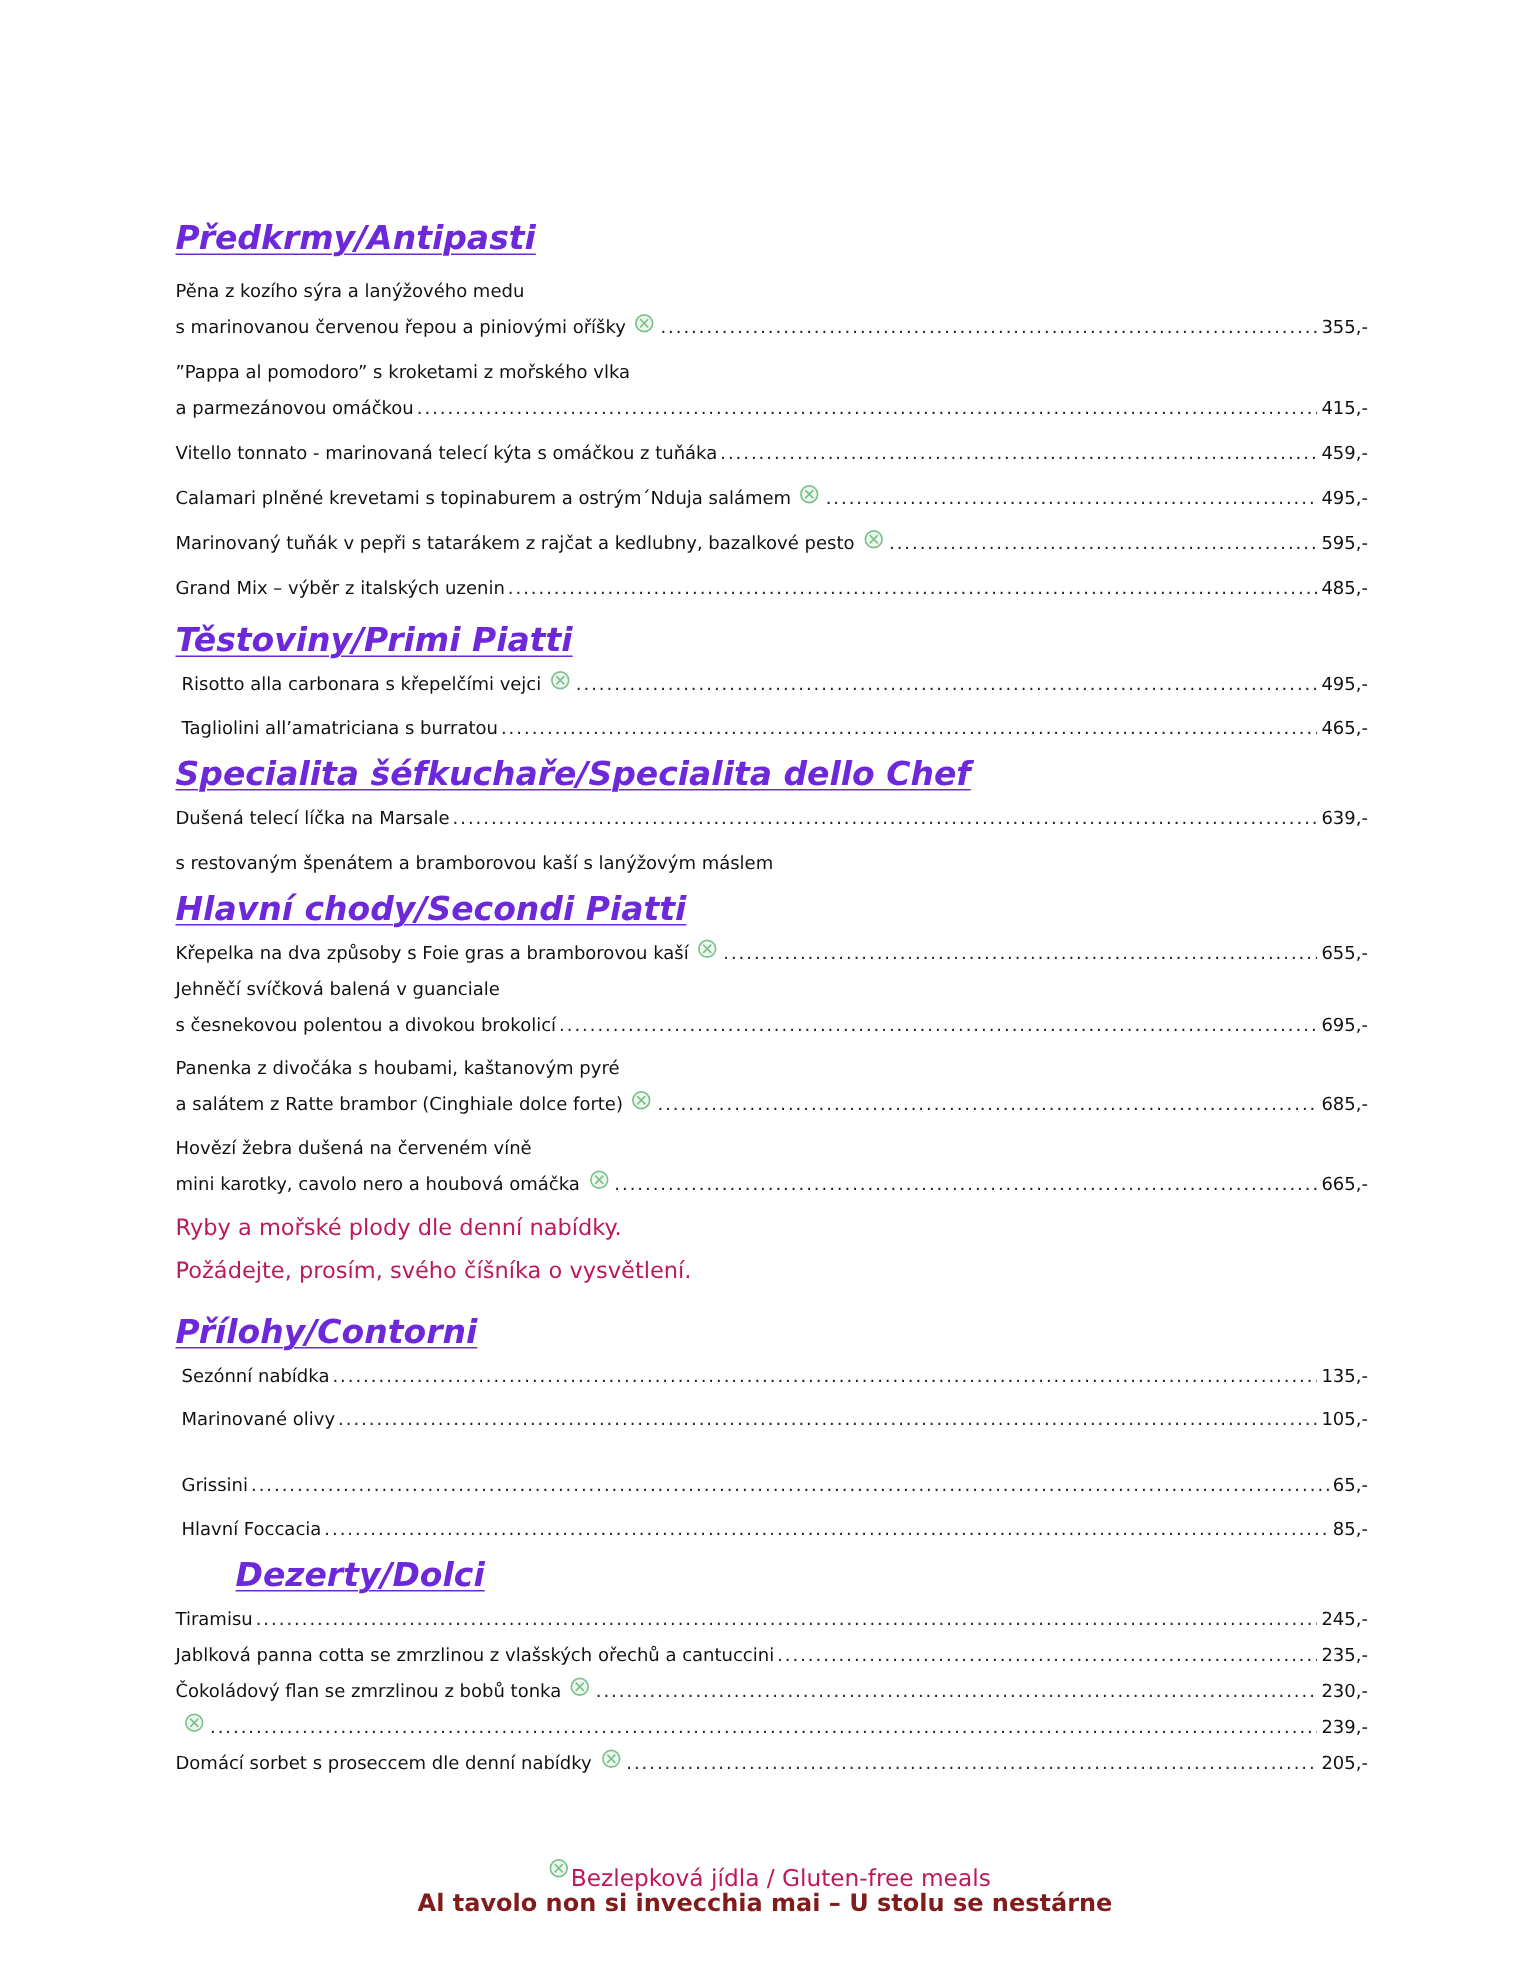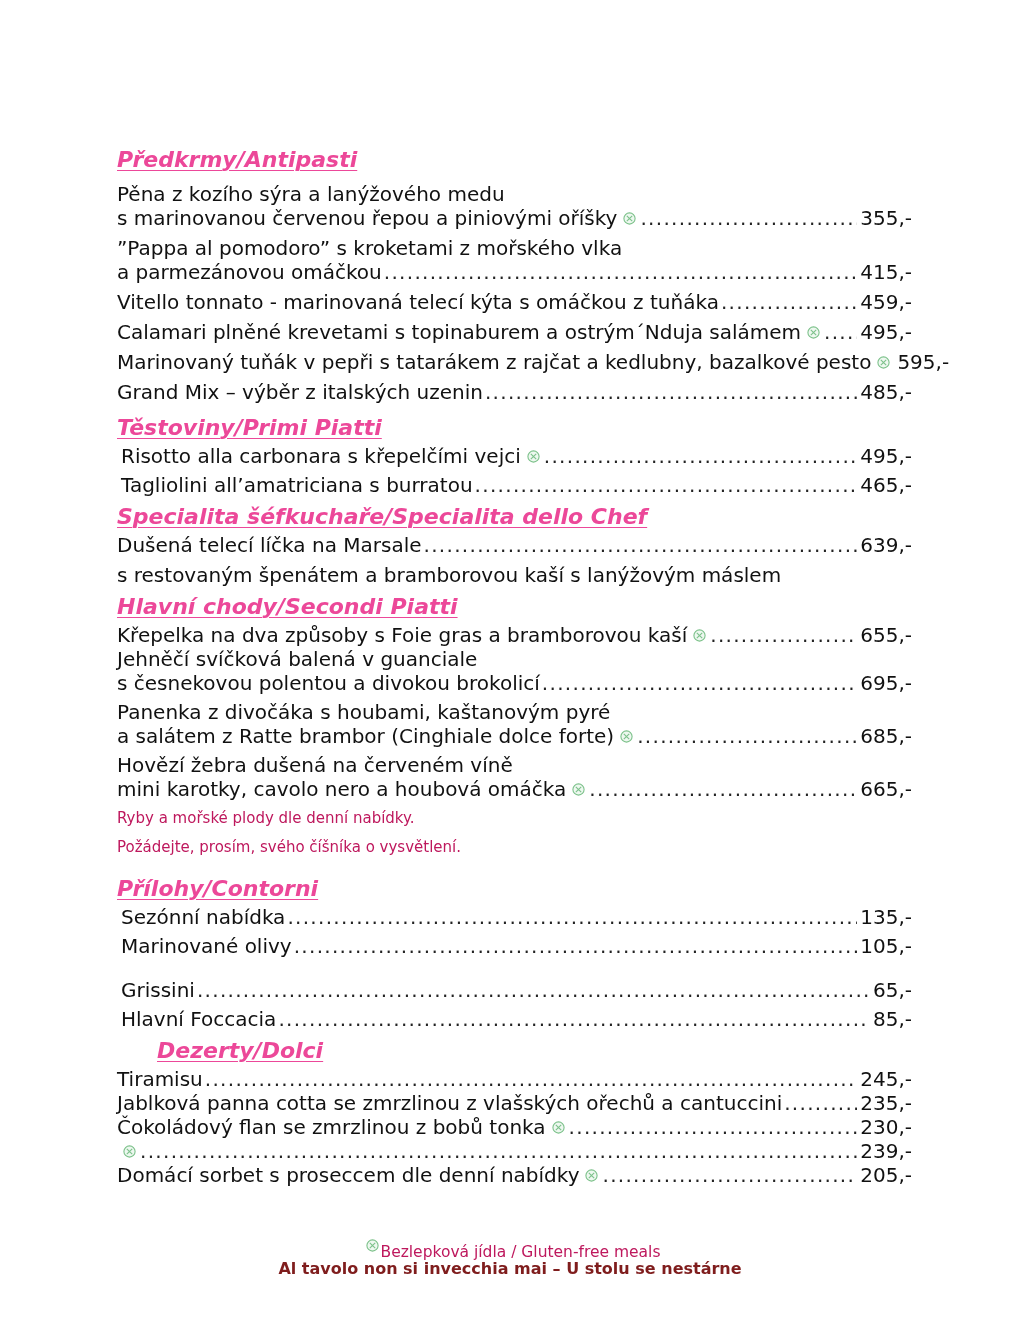--- a/index.html
+++ b/index.html
@@ -1,22 +1,22 @@
 <!DOCTYPE html>
 <html><head>
 <meta charset="utf-8">
 <style>
   html, body { margin: 0; padding: 0; background: #ffffff; }
   body { width: 1020px; height: 1320px; position: relative; overflow: hidden;
          font-family: "DejaVu Sans", sans-serif; color: #111111; }
   .page { position: absolute; left: 117px; top: 144px; width: 795px; }
-  .section-title { font-style: italic; color: #ec4899; font-size: 22px;
+  .section-title { font-style: italic; color: #6d28d9; font-size: 22px;
                    text-decoration: underline; text-decoration-thickness: 1px;
                    text-underline-offset: 3px; margin: 0; line-height: 32px; white-space: nowrap; }
-  .item { font-size: 20px; line-height: 24px; }
+  .item { font-size: 12px; line-height: 24px; }
   .line { display: flex; align-items: baseline; white-space: nowrap; }
   .line .name { flex: 0 0 auto; }
   .line .dots { flex: 1 1 auto; overflow: hidden; margin: 0 3px 0 2px; letter-spacing: 1.3px; color: #222; }
   .line .dots::before { content: "........................................................................................................................................................................................................................................................"; }
   .line .price { flex: 0 0 auto; }
   .gf { display: inline-block; width: 13px; height: 13px; vertical-align: 5px; margin: 0 2px 0 6px; }
   .indent { padding-left: 4px; }
   .note { font-size: 15px; color: #be185d; line-height: 24px; margin-top: 5px; }
   .footer { position: absolute; left: 0; width: 1020px; text-align: center; }
   .footer .legend { top: 1238px; position: absolute; width: 100%; font-size: 15.5px; color: #be185d; }

